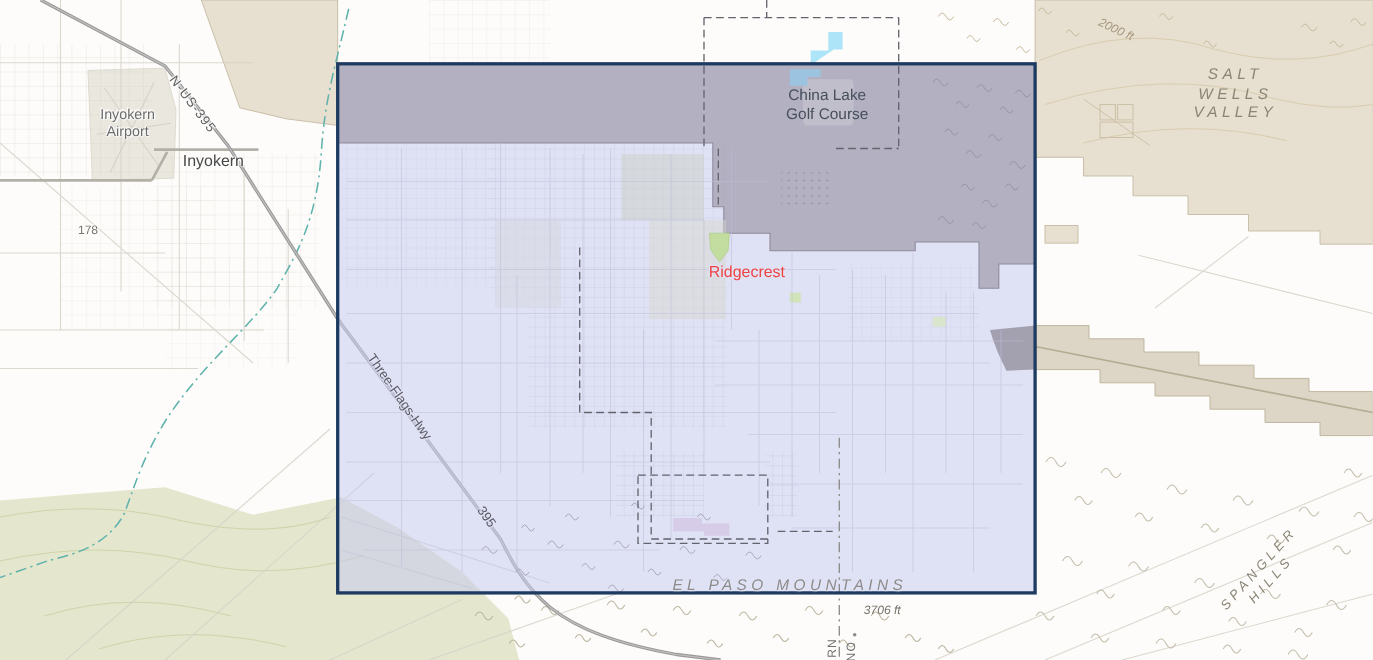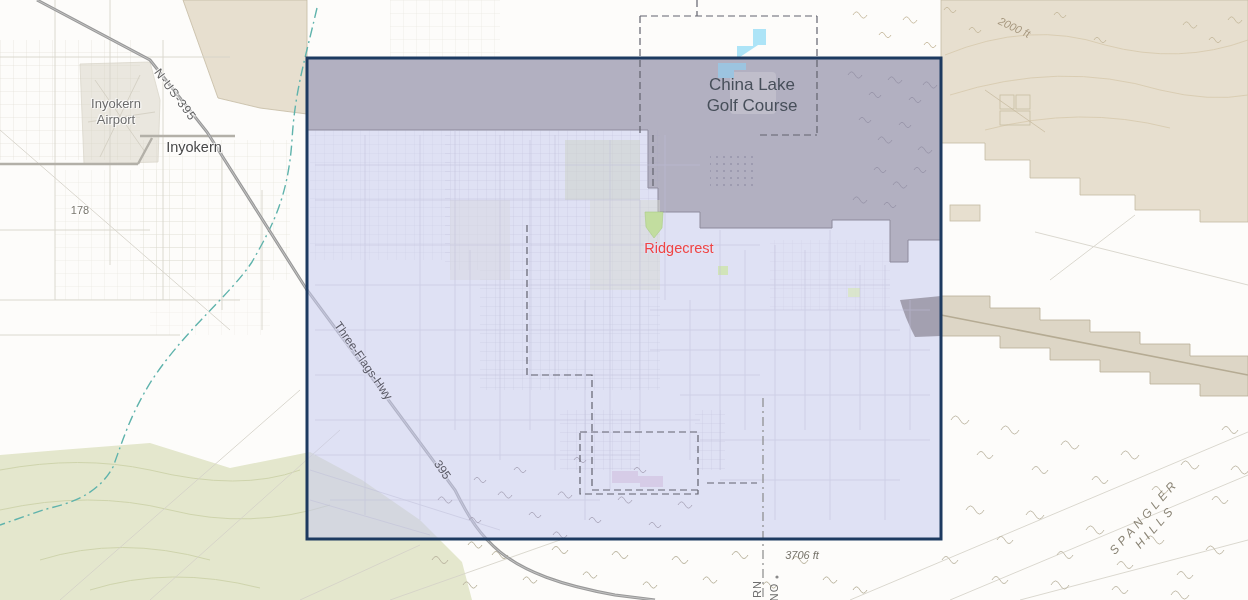--- a/index.html
+++ b/index.html
@@ -269,23 +269,26 @@
   <circle cx="777" cy="577" r="1.6" fill="#8a8a8a"></circle>
 
   <rect x="307" y="58" width="634" height="481" fill="none" stroke-width="3" stroke="#1d3a60"></rect>
 </svg>
 
   <div class="lbl halo-w" style="left:116px;top:112px;font-size:13px;color:#6b6b6b;">Inyokern
 Airport</div>
   <div class="lbl halo-w" style="left:194px;top:147px;font-size:14.5px;color:#474747;">Inyokern</div>
   <div class="lbl halo-w" style="left:80px;top:164px;font-size:11px;color:#7a776e;margin-top:47px;">178</div>
   <div class="lbl halo-w" style="left:175px;top:95px;font-size:12px;color:#5f5f5f;letter-spacing:1px;transform:translate(-50%,-50%) rotate(53deg);">N-US-395</div>
+  <div class="lbl terrain" style="left:1123px;top:85px;font-size:14px;">SALT WELLS
+VALLEY</div>
   <div class="lbl" style="left:1014px;top:28px;font-size:11px;font-style:italic;color:#a6977e;transform:translate(-50%,-50%) rotate(25deg);">2000 ft</div>
-  <div class="lbl" style="left:752px;top:95px;font-size:17px;color:#474f5a;">China Lake
+  <div class="lbl" style="left:752px;top:95px;font-size:14px;color:#474f5a;">China Lake
 Golf Course</div>
   <div class="lbl halo-l" style="left:679px;top:248px;font-size:14.5px;color:#ef4444;">Ridgecrest</div>
   <div class="lbl halo-l" style="left:363px;top:361px;font-size:12px;color:#5a5a66;transform:translate(-50%,-50%) rotate(55deg);">Three-Flags-Hwy</div>
   <div class="lbl halo-l" style="left:442px;top:470px;font-size:12px;color:#5a5a66;transform:translate(-50%,-50%) rotate(55deg);">395</div>
+  <div class="lbl terrain halo-l" style="left:718px;top:532px;font-size:14px;color:#8b8b8b;">EL PASO MOUNTAINS</div>
   <div class="lbl" style="left:802px;top:556px;font-size:11px;font-style:italic;color:#76736a;">3706 ft</div>
   <div class="lbl terrain" style="left:1150px;top:522px;font-size:12px;transform:translate(-50%,-50%) rotate(-48deg);">SPANGLER HILLS</div>
   <div class="lbl" style="left:758px;top:589px;font-size:11px;color:#6d6d6d;letter-spacing:1px;transform:translate(-50%,-50%) rotate(-90deg);">RN</div>
   <div class="lbl" style="left:775px;top:592px;font-size:11px;color:#6d6d6d;letter-spacing:1px;transform:translate(-50%,-50%) rotate(-90deg);">NO</div>
 </div>
 
 </body></html>

